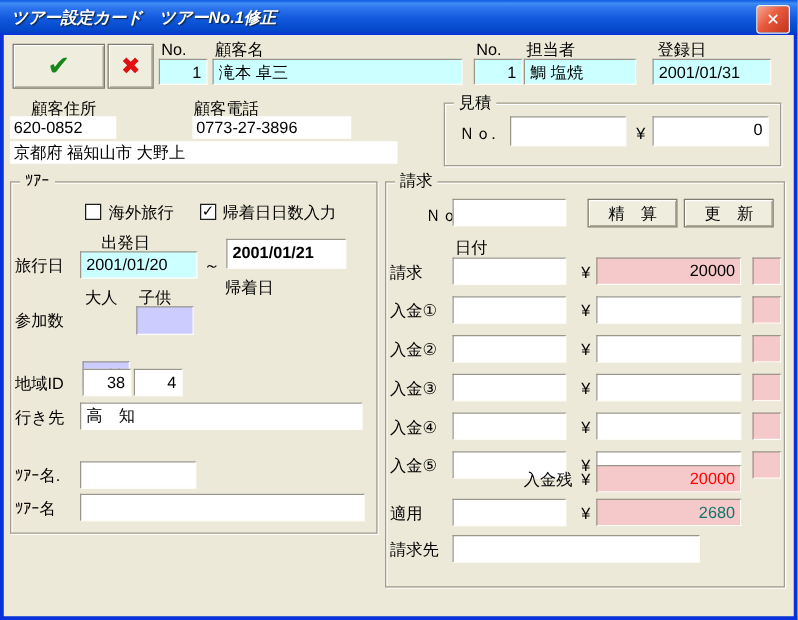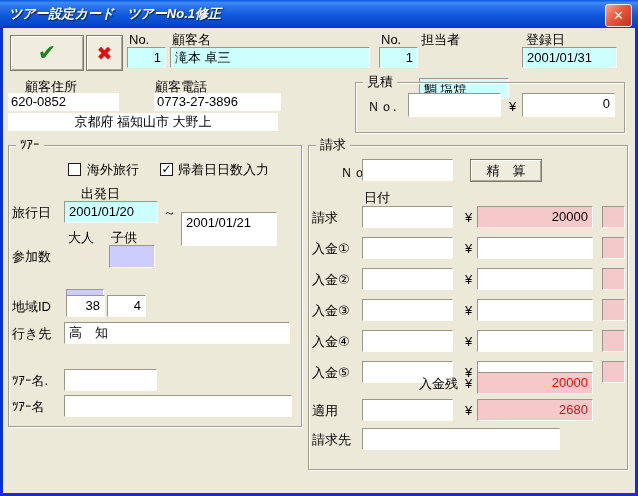--- a/index.html
+++ b/index.html
@@ -26,21 +26,21 @@
     position:absolute;background:#FFF;box-sizing:border-box;
     border:1px solid;border-color:#9A968A #FDFCF7 #FDFCF7 #9A968A;
     padding:2px 4px;white-space:nowrap;overflow:hidden;line-height:16px;
   }
   .flat{position:absolute;background:#FFF;box-sizing:border-box;border:none;padding:1px 3px;white-space:nowrap;line-height:16px;}
   .cyan{background:#CCFFFF;}
   .lav{background:#CCCCFF;}
   .pink{background:#F5C9C9;}
   .num{text-align:right;}
   .red-text{color:#FF0000;}
-  .green-text{color:#b91c1c;}
+  .green-text{color:#0f766e;}
   .groupbox{
     position:absolute;box-sizing:border-box;border:1px solid #A19D90;
     box-shadow:1px 1px 0 #FFFFFF, inset 1px 1px 0 #FFFFFF;
   }
   .grouplabel{position:absolute;top:-9px;left:7px;background:#ECE9D8;padding:0 4px;line-height:15px;}
   .btn{
     position:absolute;box-sizing:border-box;background:#EFEDDE;
     border:1px solid #7E7A6E;box-shadow:inset 1px 1px 0 #FFF, inset -1px -1px 0 #ADA998;
     display:flex;align-items:center;justify-content:center;cursor:pointer;
   }
@@ -74,58 +74,58 @@
   <span class="lbl" style="left:129px;top:32px;">No.</span>
   <div class="field cyan num" style="left:127px;top:47px;width:39px;height:21px;">1</div>
 
   <span class="lbl" style="left:172px;top:32px;text-align:right;">顧客名</span>
   <div class="field cyan" style="left:170px;top:47px;width:200px;height:21px;">滝本 卓三</div>
 
   <span class="lbl" style="left:381px;top:32px;">No.</span>
   <div class="field cyan num" style="left:379px;top:47px;width:39px;height:21px;">1</div>
 
   <span class="lbl" style="left:421px;top:32px;">担当者</span>
-  <div class="field cyan" style="left:419px;top:47px;width:90px;height:21px;margin-top:31px;">鯛 塩焼</div>
+  <div class="field cyan" style="left:419px;top:47px;width:90px;height:21px;">鯛 塩焼</div>
 
   <span class="lbl" style="left:526px;top:32px;">登録日</span>
   <div class="field cyan" style="left:522px;top:47px;width:95px;height:21px;">2001/01/31</div>
 
   <span class="lbl" style="left:9px;top:79px;margin-left:16px;">顧客住所</span>
-  <div class="flat" style="left:8px;top:93px;width:111px;height:18px;">620-0852</div>
+  <div class="flat" style="left:8px;top:93px;width:85px;height:18px;">620-0852</div>
 
   <span class="lbl" style="left:155px;top:79px;">顧客電話</span>
   <div class="flat" style="left:154px;top:93px;width:127px;height:18px;">0773-27-3896</div>
 
-  <div class="flat" style="left:8px;top:113px;width:270px;height:18px;text-align:center;">京都府 福知山市 大野上</div>
+  <div class="flat" style="left:8px;top:113px;width:310px;height:18px;">京都府 福知山市 大野上</div>
 
   <div class="groupbox" style="left:355px;top:82px;width:270px;height:51px;">
     <span class="grouplabel">見積</span>
   </div>
   <span class="lbl" style="left:367px;top:99px;">Ｎｏ.</span>
   <div class="field" style="left:408px;top:93px;width:93px;height:24px;"></div>
   <span class="lbl" style="left:509px;top:99px;">¥</span>
   <div class="field num" style="left:522px;top:93px;width:93px;height:24px;">0</div>
 
   <div class="groupbox" style="left:8px;top:145px;width:294px;height:282px;">
     <span class="grouplabel">ﾂｱｰ</span>
   </div>
 
   <span class="checkbox" style="left:68px;top:163px;"></span>
   <span class="lbl" style="left:87px;top:162px;">海外旅行</span>
 
   <span class="checkbox" style="left:160px;top:163px;">✓</span>
   <span class="lbl" style="left:178px;top:162px;">帰着日日数入力</span>
 
   <span class="lbl" style="left:66px;top:186px;margin-left:15px;">出発日</span>
-  <span class="lbl" style="left:195px;top:186px;margin-top:36px;">帰着日</span>
+  <span class="lbl" style="left:180px;top:186px;margin-top:36px;">帰着日</span>
 
   <span class="lbl" style="left:12px;top:205px;">旅行日</span>
   <div class="field cyan" style="left:64px;top:201px;width:94px;height:22px;">2001/01/20</div>
   <span class="lbl" style="left:163px;top:205px;">～</span>
-  <div class="field" style="left:181px;top:212px;width:96px;height:34px;">2001/01/21</div>
+  <div class="field" style="left:181px;top:191px;width:96px;height:24px;font-weight:bold;">2001/01/21</div>
 
   <span class="lbl" style="left:68px;top:230px;">大人</span>
   <span class="lbl" style="left:111px;top:230px;">子供</span>
   <span class="lbl" style="left:12px;top:249px;">参加数</span>
   <div class="field lav num" style="left:66px;top:245px;width:38px;height:23px;margin-top:44px;">10</div>
   <div class="field lav" style="left:109px;top:245px;width:46px;height:23px;"></div>
 
   <span class="lbl" style="left:12px;top:299px;">地域ID</span>
   <div class="field num" style="left:66px;top:295px;width:39px;height:22px;">38</div>
   <div class="field num" style="left:107px;top:295px;width:39px;height:22px;">4</div>
@@ -142,20 +142,23 @@
 
   <div class="groupbox" style="left:308px;top:145px;width:320px;height:325px;">
     <span class="grouplabel">請求</span>
   </div>
 
   <span class="lbl" style="left:340px;top:165px;">Ｎｏ.</span>
   <div class="field" style="left:362px;top:159px;width:91px;height:22px;"></div>
   <div class="btn" style="left:470px;top:159px;width:72px;height:23px;justify-content:center;">
     <span>精　算</span>
   </div>
+  <div class="btn" style="left:547px;top:159px;width:72px;height:23px;">
+    <span>更　新</span>
+  </div>
 
   <span class="lbl" style="left:364px;top:190px;">日付</span>
 
   <span class="lbl" style="left:312px;top:210px;">請求</span>
   <div class="field" style="left:362px;top:206px;width:91px;height:22px;"></div>
   <span class="lbl" style="left:465px;top:210px;">¥</span>
   <div class="field pink num" style="left:477px;top:206px;width:116px;height:22px;">20000</div>
   <div class="field pink" style="left:602px;top:206px;width:23px;height:22px;"></div>
 
   <span class="lbl" style="left:312px;top:241px;">入金①</span>

